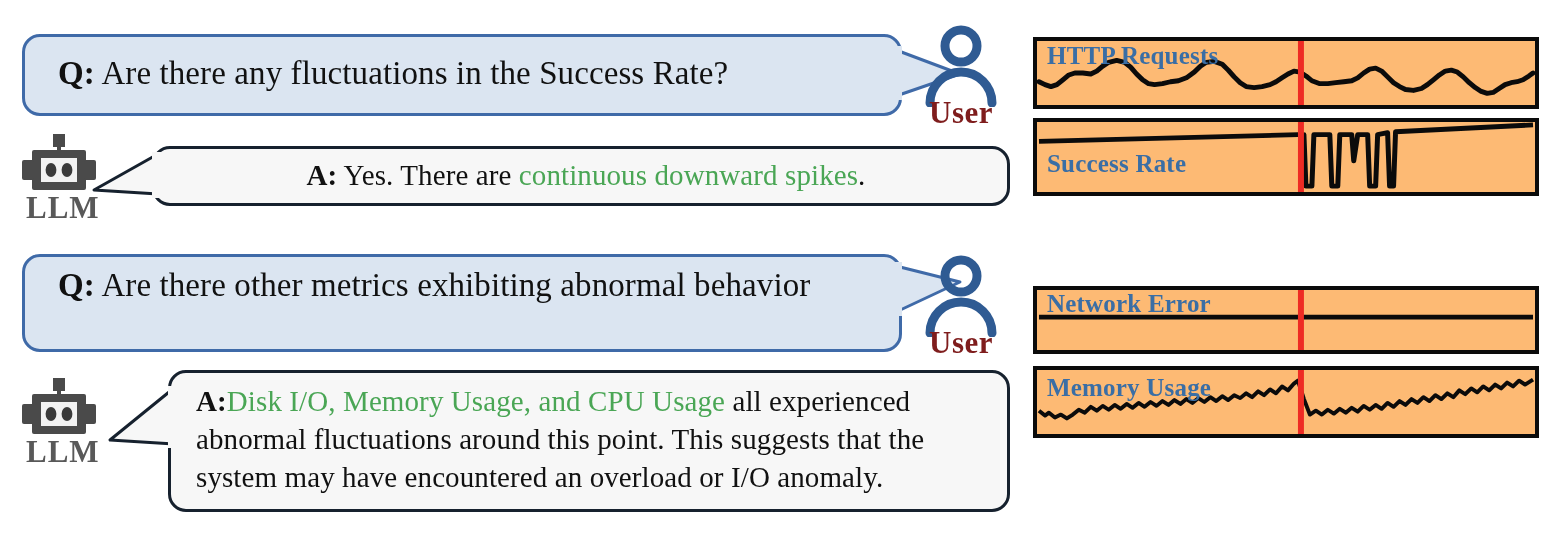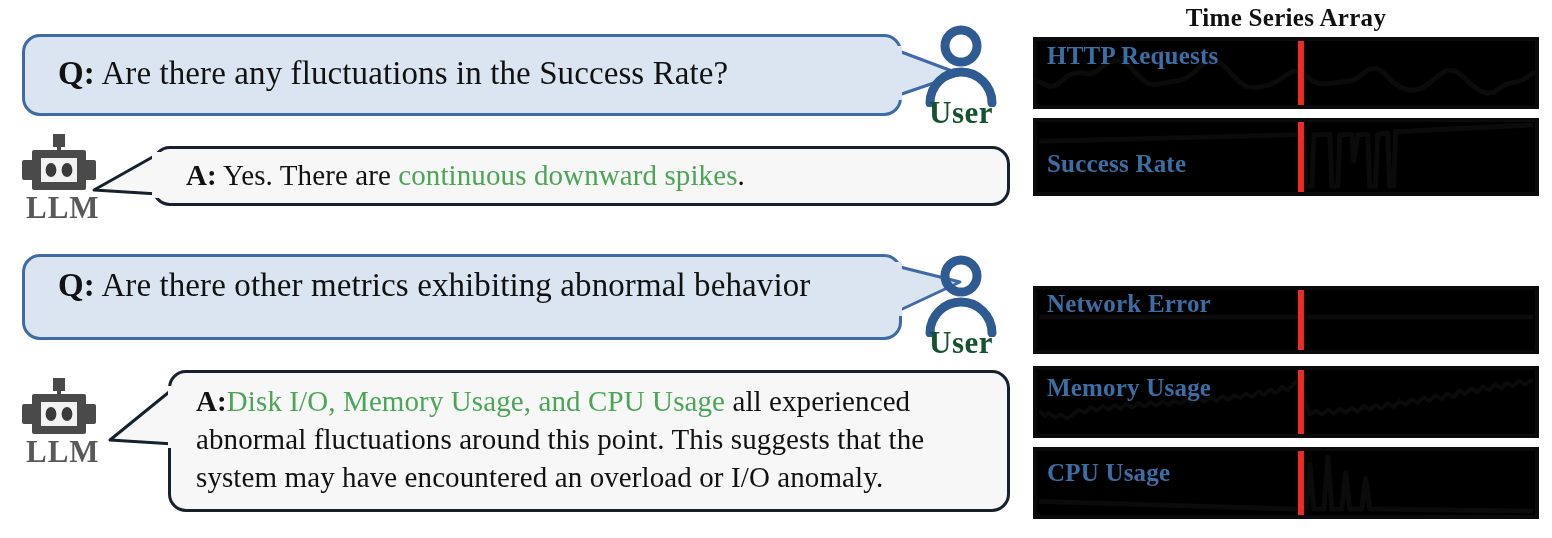--- a/index.html
+++ b/index.html
@@ -40,40 +40,40 @@
 
   .qtext{font-size:33px;line-height:38px;letter-spacing:.1px;}
   .atext{font-size:29px;line-height:38px;letter-spacing:.1px;}
   .bold-label{font-weight:bold;}
   .green{color:#4aa655;}
 
   
   .user-icon{position:absolute;}
   .user-label{
     position:absolute;font-family:"Liberation Serif", serif;
-    font-weight:bold;color:#14532d;font-size:31px;letter-spacing:.5px;
+    font-weight:bold;color:#7f1d1d;font-size:31px;letter-spacing:.5px;
   }
 
   
   .llm-icon{position:absolute;}
   .llm-label{
     position:absolute;font-family:"Liberation Serif", serif;
     font-weight:bold;color:#595959;font-size:31px;letter-spacing:1px;margin-left:8px;
   }
 
   
   .ts{position:absolute;left:1020px;top:0;width:532px;height:538px;}
   .ts-title{
     position:absolute;left:0;top:4px;width:532px;text-align:center;
     font-family:"Liberation Serif", serif;font-weight:bold;
     font-size:25px;color:#101010;letter-spacing:.3px;
   }
   .panel{
     position:absolute;left:13px;width:506px;
-    border:4px solid #0b0b0b;background:#000000;box-sizing:border-box;
+    border:4px solid #0b0b0b;background:#fdba74;box-sizing:border-box;
   }
   .panel svg{position:absolute;left:0;top:0;width:100%;height:100%;display:block;}
   .panel-label{
     position:absolute;left:10px;top:1px;
     font-family:"Liberation Serif", serif;font-weight:bold;
     font-size:25px;color:#3a6ea5;letter-spacing:.2px;
     pointer-events:none;
   }
 </style>
 </head>
@@ -97,30 +97,30 @@
       <rect x="39" y="11" width="4" height="7" fill="#4a4a4a"></rect>
       <rect x="14" y="16" width="54" height="40" rx="2" fill="#4a4a4a"></rect>
       <rect x="4" y="26" width="12" height="20" rx="2" fill="#4a4a4a"></rect>
       <rect x="66" y="26" width="12" height="20" rx="2" fill="#4a4a4a"></rect>
       <rect x="23" y="24" width="36" height="24" fill="#f2f2f2"></rect>
       <ellipse cx="33" cy="36" rx="5.4" ry="7" fill="#3a3a3a"></ellipse>
       <ellipse cx="49" cy="36" rx="5.4" ry="7" fill="#3a3a3a"></ellipse>
     </svg>
     <div class="llm-label" style="left:18px;top:190px;">LLM</div>
 
-    <div class="a-wrap" style="left:152px;top:146px;width:858px;height:60px;">
+    <div class="a-wrap" style="left:152px;top:146px;width:858px;height:60px;text-align:center;">
       <div class="a-box"></div>
       <svg class="a-tail" style="left:-62px;top:4px;width:72px;height:52px;" viewBox="0 0 72 52">
         <path d="M68 4 L4 40 L68 44 Z" fill="#f7f7f7" stroke="#16212e" stroke-width="3" stroke-linejoin="round"></path>
         <rect x="62" y="2" width="10" height="46" fill="#f7f7f7"></rect>
       </svg>
       <div class="bubble-text atext" style="left:34px;top:10px;width:800px;"><span class="bold-label">A:</span><span> Yes. There are </span><span class="green">continuous downward spikes</span><span>.</span></div>
     </div>
 
-    <div class="q-wrap" style="left:22px;top:254px;width:880px;height:86px;">
+    <div class="q-wrap" style="left:22px;top:254px;width:880px;height:98px;">
       <div class="q-box"></div>
       <svg class="q-tail" style="left:872px;top:6px;width:70px;height:60px;" viewBox="0 0 70 60">
         <path d="M2 6 L66 22 L2 52 Z" fill="#dbe5f1" stroke="#3f6aa8" stroke-width="3" stroke-linejoin="round"></path>
         <rect x="0" y="2" width="8" height="54" fill="#dbe5f1"></rect>
       </svg>
       <div class="bubble-text qtext" style="left:36px;top:12px;width:830px;"><span class="bold-label">Q:</span><span> Are there other metrics exhibiting abnormal behavior</span><br></div>
     </div>
 
     <svg class="user-icon" style="left:922px;top:255px;width:78px;height:82px;" viewBox="0 0 78 82">
       <circle cx="39" cy="21" r="16" fill="none" stroke="#2f5b93" stroke-width="9"></circle>
@@ -152,21 +152,20 @@
         <path d="M68 4 L4 56 L68 60 Z" fill="#f7f7f7" stroke="#16212e" stroke-width="3" stroke-linejoin="round"></path>
         <rect x="62" y="2" width="10" height="62" fill="#f7f7f7"></rect>
       </svg>
       <div class="bubble-text atext" style="left:28px;top:12px;width:800px;"><span class="bold-label">A:</span><span class="green">Disk I/O, Memory Usage, and CPU Usage</span><span> all experienced</span><br><span>abnormal fluctuations around this point. This suggests that the</span><br><span>system may have encountered an overload or I/O anomaly.</span></div>
     </div>
 
   </div>
 
   <div class="ts">
 
-    <div class="ts-title">Time Series Array</div>
 
     <div class="panel" style="top:37px;height:72px;">
       <svg viewBox="0 0 500 66" preserveAspectRatio="none">
         <path d="M2 42 L8 45 L14 47 L20 45 L26 40 L32 35 L38 33 L46 33 L54 34 L60 31 L66 26 L72 22
                  L80 20 L88 22 L94 27 L100 34 L106 40 L112 44 L118 45 L126 44 L134 42 L142 41
                  L150 38 L158 32 L164 26 L170 22 L178 21 L186 24 L192 30 L198 37 L204 43 L210 47
                  L218 48 L226 47 L234 45 L240 42 L246 38 L252 34 L258 31 L264 32 L270 36 L276 41
                  L284 44 L292 44 L300 43 L308 42 L316 41
                  L322 38 L328 33 L334 29 L340 28 L346 31 L352 37 L358 43 L364 47 L370 50 L378 51
                  L386 49 L392 45 L398 40 L404 35 L410 31 L416 30 L422 32 L428 37 L434 43 L440 48
@@ -209,27 +208,15 @@
                  L268 30 L274 46 L280 42 L286 46 L292 41 L298 45 L304 40 L310 44 L316 39
                  L322 43 L328 37 L334 41 L340 36 L346 40 L352 34 L358 38 L364 32 L370 36
                  L376 30 L382 34 L388 28 L394 32 L400 26 L406 30 L412 24 L418 28 L424 21
                  L430 25 L436 19 L442 23 L448 17 L454 21 L460 15 L466 19 L472 13 L478 17
                  L484 11 L490 15 L498 10" fill="none" stroke="#0b0b0b" stroke-width="4" stroke-linejoin="round"></path>
         <rect x="262" y="0" width="6" height="66" fill="#ee2b24"></rect>
       </svg>
       <div class="panel-label" style="top:4px;">Memory Usage</div>
     </div>
 
-    <div class="panel" style="top:447px;height:72px;">
-      <svg viewBox="0 0 500 66" preserveAspectRatio="none">
-        <path d="M2 52 L262 60
-                 L266 60 L270 60 L274 14 L278 60
-                 L288 60 L292 6 L296 60
-                 L306 60 L310 22 L314 60
-                 L326 60 L330 28 L334 60
-                 L344 60 L498 62" fill="none" stroke="#0b0b0b" stroke-width="5" stroke-linejoin="round"></path>
-        <rect x="262" y="0" width="6" height="66" fill="#ee2b24"></rect>
-      </svg>
-      <div class="panel-label" style="top:8px;">CPU Usage</div>
-    </div>
 
   </div>
 </div>
 
 </body></html>

